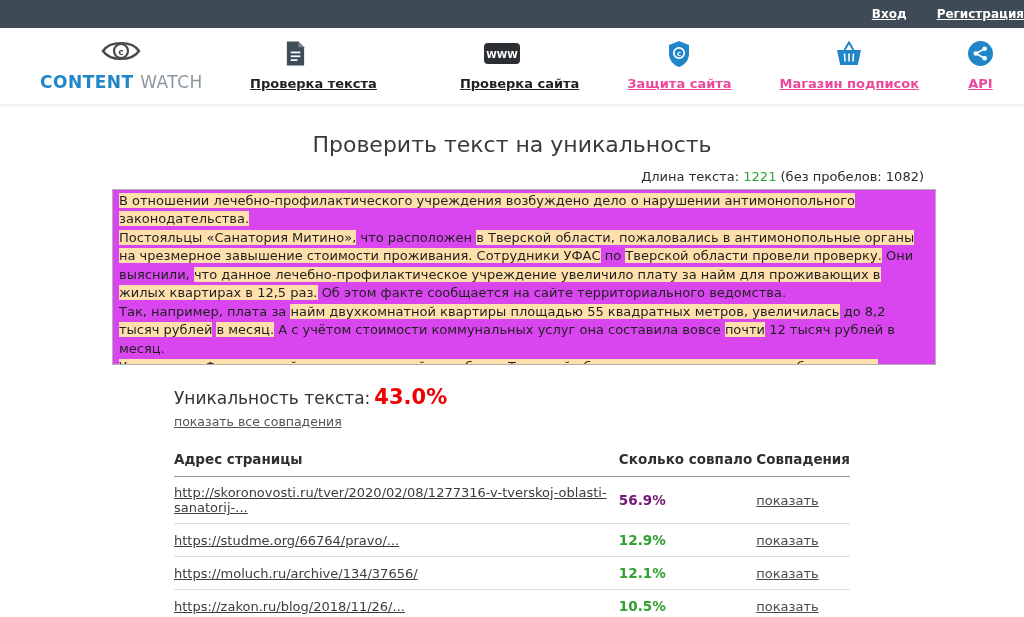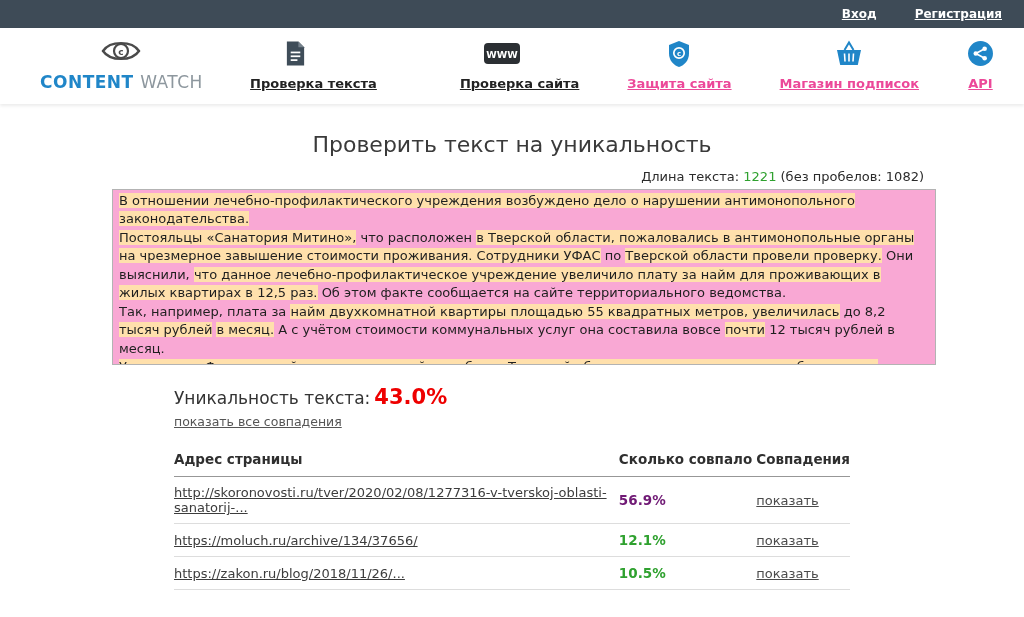--- a/index.html
+++ b/index.html
@@ -14,22 +14,21 @@
   }
   a { cursor: pointer; }
 
   
   .topbar {
     height: 28px;
     background: #3e4b57;
     display: flex;
     justify-content: flex-end;
     align-items: center;
-    gap: 38px;
-    padding-right: 22px;
+    gap: 30px;
   }
   .topbar a {
     color: #ffffff;
     font-size: 12px;
     font-weight: 600;
     text-decoration: underline;
   }
 
   
   .header {
@@ -86,21 +85,21 @@
 
   .textbox {
     border: 1px solid #b3b3b3;
     width: 824px;
     height: 176px;
     padding: 2px 6px;
     font-size: 13px;
     line-height: 1.42;
     color: #1f1f1f;
     overflow: hidden;
-    background: #f9a8d4;
+    background: #d946ef;
     cursor: text;
   }
   .hl { background: #ffe0ac; }
 
   .result-wrap {
     width: 676px;
     margin: 20px auto 0;
     text-align: left;
   }
   .result-line { font-size: 17px; color: #333333; }
@@ -250,20 +249,25 @@
         <th>Совпадения</th>
       </tr>
     </thead>
     <tbody>
       <tr>
         <td><a class="url">http://skoronovosti.ru/tver/2020/02/08/1277316-v-tverskoj-oblasti-sanatorij-...</a></td>
         <td><span class="pct" data-color="red">56.9%</span></td>
         <td><a class="show-link">показать</a></td>
       </tr>
       <tr>
+        <td><a class="url">https://studme.org/66764/pravo/...</a></td>
+        <td><span class="pct" data-color="green">12.9%</span></td>
+        <td><a class="show-link">показать</a></td>
+      </tr>
+      <tr>
         <td><a class="url">https://moluch.ru/archive/134/37656/</a></td>
         <td><span class="pct" data-color="green">12.1%</span></td>
         <td><a class="show-link">показать</a></td>
       </tr>
       <tr>
         <td><a class="url">https://zakon.ru/blog/2018/11/26/...</a></td>
         <td><span class="pct" data-color="green">10.5%</span></td>
         <td><a class="show-link">показать</a></td>
       </tr>
 

